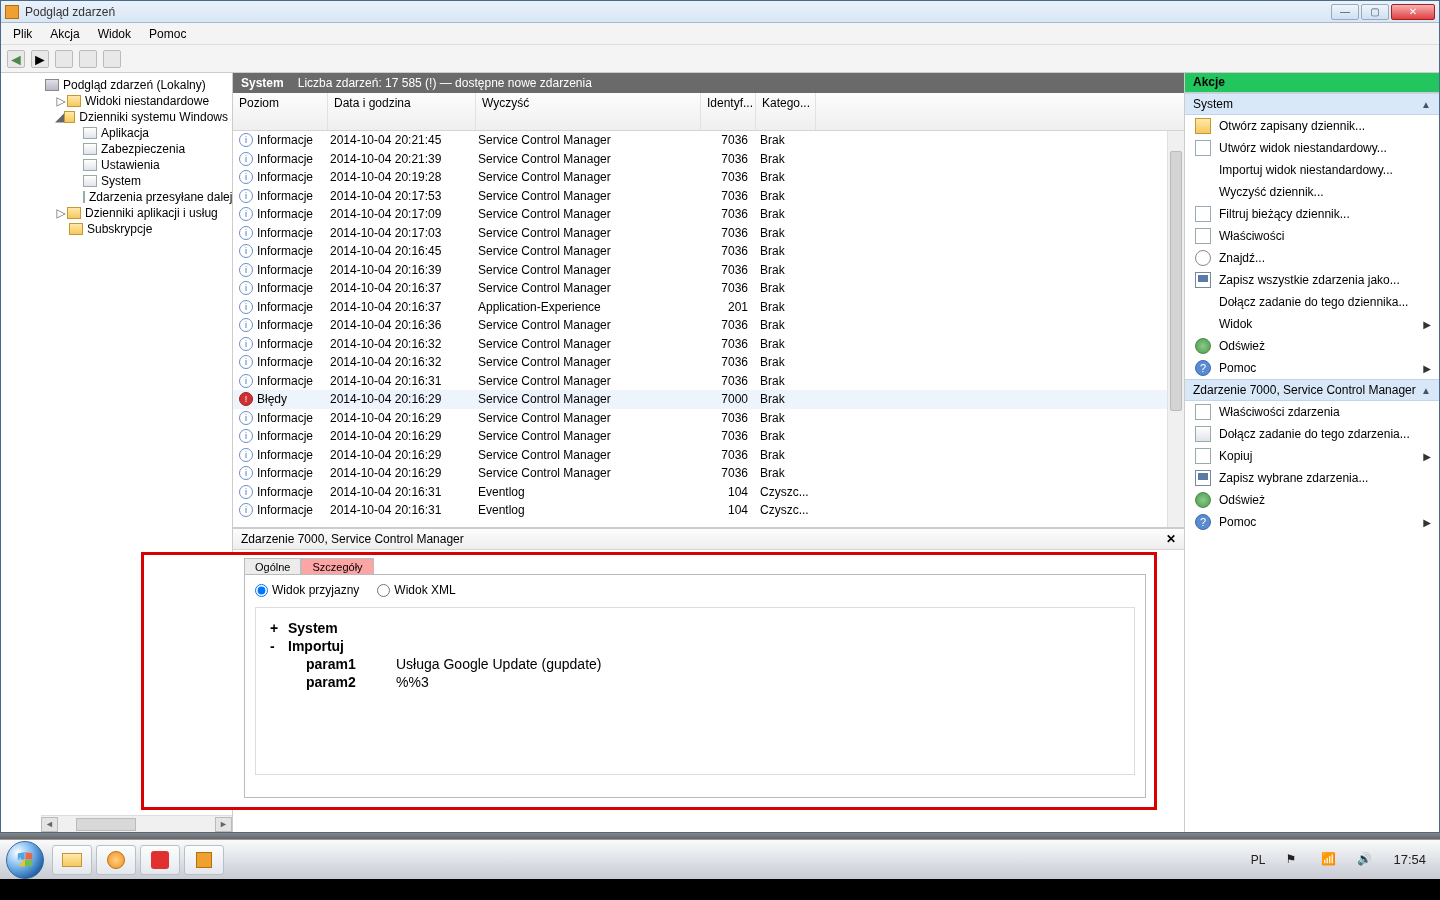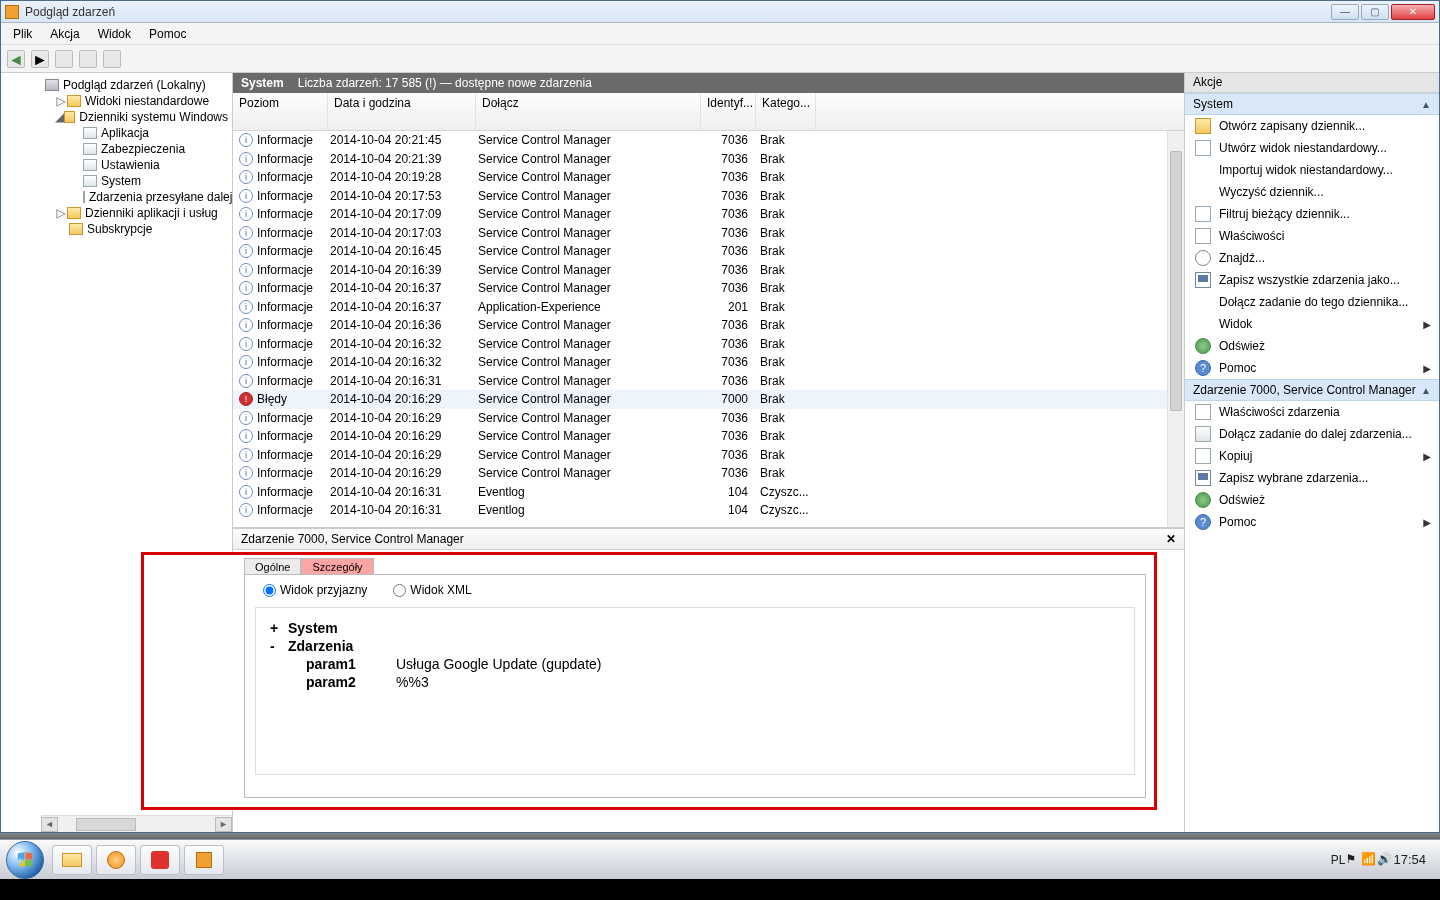--- a/index.html
+++ b/index.html
@@ -59,31 +59,31 @@
 .detail-hdr { height:22px; background:linear-gradient(#fdfdfd,#eee); border-top:1px solid #ccc; border-bottom:1px solid #d4d4d4; display:flex; align-items:center; padding:0 8px; font-size:12px; }
 .detail-hdr .x { margin-left:auto; font-weight:bold; cursor:pointer; }
 
 .red-box { border:3px solid #d80000; margin:2px 0 0 -92px; padding:0; height:258px; width:1016px; position:relative; background:#fff;}
 .tabs { display:flex; font-size:11px; margin:2px 0 0 100px;text-align:center; }
 .tab { padding:2px 10px; border:1px solid #bbb; background:#f4f4f4; border-bottom:none; position:relative; top:1px;}
 .tab.inactive { background:#ececec; }
 .tab.active { background:#fca5a5; }
 .tab-body { margin:0 8px 6px 100px; border:1px solid #bbb; height:224px; padding:8px 10px; font-size:12px; background:#fff; position:relative;}
 .radios { display:flex; gap:18px; align-items:center; margin-bottom:10px;}
-.radios label { display:flex; align-items:center; gap:4px;margin-left:8px; }
+.radios label { display:flex; align-items:center; gap:4px; }
 .radios input { margin:0; }
 .evt-box { border:1px solid #ddd; height:168px; padding:10px 14px; font-size:14px; overflow:auto; }
 .evt-box .ln { display:flex; align-items:center; margin:2px 0; }
 .evt-box .tg { width:18px; font-weight:bold; }
 .evt-box .k { font-weight:600; width:126px; }
 .evt-box .k2 { font-weight:600; width:108px; padding-left:18px; }
 .evt-box .v { }
 
 .right { width:254px; background:#fff; font-size:12px; display:flex; flex-direction:column; }
-.right-hdr { height:20px; background:#e5e5e5; border-bottom:1px solid #ccc; padding:2px 8px; font-weight:400; }
+.right-hdr { height:20px; background:#22c55e; border-bottom:1px solid #ccc; padding:2px 8px; font-weight:700; }
 .right-sec { background:#d8e8f8; padding:3px 8px; border-top:1px solid #c0d4ea; border-bottom:1px solid #c0d4ea; display:flex; align-items:center;}
 .right-sec .chev { margin-left:auto; font-size:10px; color:#456;}
 .ract { display:flex; align-items:center; padding:3px 8px 3px 10px; gap:8px; }
 .ract .aic { width:16px; height:16px; display:inline-block; }
 .aic.fld { background:linear-gradient(#ffe9a8,#f5c860); border:1px solid #c89830;}
 .aic.fil { background:linear-gradient(#fff,#e0e4ea); border:1px solid #9aa;}
 .aic.fun { background:#fff; border:1px solid #9ab; }
 .aic.sav { background:#fff; border:1px solid #789; position:relative;}
 .aic.sav::after{content:"";position:absolute;inset:2px 2px 5px 2px;background:#5a7aa8;}
 .aic.ref { border:1px solid #4a8a4a; background:radial-gradient(#8aca8a,#4a9a4a); border-radius:50%;}
@@ -99,21 +99,21 @@
 .start { width:38px; height:38px; border-radius:50%; background:radial-gradient(circle at 30% 30%,#fff,#7ab8f0 40%,#1a5aa0 80%); border:1px solid #3a6a9a; margin-right:8px; position:relative;}
 .start::after{content:"";position:absolute;inset:9px;background:
  conic-gradient(#f06030 0 25%,#70c040 0 50%,#f0c030 0 75%,#40a0e0 0);
  clip-path:polygon(10% 15%,48% 10%,48% 48%,10% 50%, 10% 15%, 52% 10%,90% 15%,90% 50%,52% 48%,52% 10%, 10% 54%,48% 52%,48% 90%,10% 85%, 52% 52%,90% 54%,90% 85%,52% 90%);
  opacity:.9;}
 .tpin { width:40px; height:30px; background:linear-gradient(#fdfdfd,#e4e8ee); border:1px solid #b8c0c8; border-radius:3px; margin-right:4px; display:flex; align-items:center; justify-content:center; font-size:16px;}
 .tpin.fld span{width:20px;height:14px;background:linear-gradient(#ffe9a8,#f5c860);border:1px solid #c89830;display:block;}
 .tpin.op span{width:18px;height:18px;background:#e03030;border-radius:3px;display:block;}
 .tpin.or span{width:18px;height:18px;background:radial-gradient(#ffd080,#f09020);border-radius:50%;border:1px solid #c07010;display:block;}
 .tpin.ev span{width:16px;height:16px;background:#f0a030;border:1px solid #b07010;display:block;}
-.tray { margin-left:auto; display:flex; align-items:center; gap:0; font-size:12px; color:#222; padding-right:8px;}
+.tray { margin-left:auto; display:flex; align-items:center; gap:20px; font-size:12px; color:#222; padding-right:8px;}
 .tray .ti { width:16px; height:16px; }
 .tray .clk { font-size:13px; }
 .tray .lang { font-size:12px; }
 </style>
 </head>
 <body>
 
 <div class="window">
   <div class="titlebar">
     <span class="icon"></span>
@@ -195,21 +195,21 @@
 
     <div class="mid">
       <div class="mid-hdr">
         <b>System</b>
         <span>Liczba zdarzeń: 17 585 (!) — dostępne nowe zdarzenia</span>
       </div>
       <div class="grid">
         <div class="ghdr">
           <div style="width:95px">Poziom</div>
           <div style="width:148px">Data i godzina</div>
-          <div style="width:225px">Dołącz</div>
+          <div style="width:225px">Wyczyść</div>
           <div style="width:55px">Identyf...</div>
           <div style="width:60px">Katego...</div>
         </div>
         <div class="rows" id="rows">
           <div class="row">
               <div class="col-lv">
                 <span class="lvl-ic lvl-info">i</span>
                 <span>Informacje</span>
               </div>
               <div class="col-dt">2014-10-04 20:21:45</div>
@@ -444,21 +444,21 @@
                 <span>Widok XML</span>
               </label>
           </div>
           <div class="evt-box">
             <div class="ln">
                 <span class="tg">+</span>
                 <span class="k">System</span>
               </div>
             <div class="ln">
                 <span class="tg">-</span>
-                <span class="k">Zdarzenia</span>
+                <span class="k">Importuj</span>
               </div>
             <div class="ln">
                 <span class="tg"></span>
                 <span class="k2">param1</span>
                 <span class="v">Usługa Google Update (gupdate)</span>
               </div>
             <div class="ln">
                 <span class="tg"></span>
                 <span class="k2">param2</span>
                 <span class="v">%%3</span>
@@ -527,21 +527,21 @@
       <div class="right-sec">
           <span>Zdarzenie 7000, Service Control Manager</span>
           <span class="chev">▲</span>
         </div>
       <div class="ract">
           <span class="aic prop"></span>
           <span>Właściwości zdarzenia</span>
         </div>
       <div class="ract">
           <span class="aic fil"></span>
-          <span>Dołącz zadanie do dalej zdarzenia...</span>
+          <span>Dołącz zadanie do tego zdarzenia...</span>
         </div>
       <div class="ract">
           <span class="aic copy"></span>
           <span>Kopiuj</span>
           <span class="arr">▶</span>
         </div>
       <div class="ract">
           <span class="aic sav"></span>
           <span>Zapisz wybrane zdarzenia...</span>
         </div>

